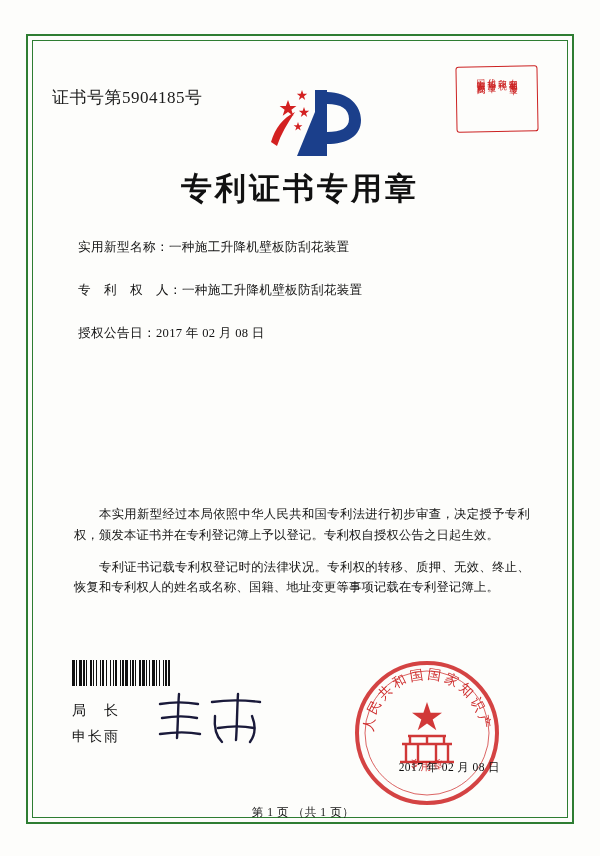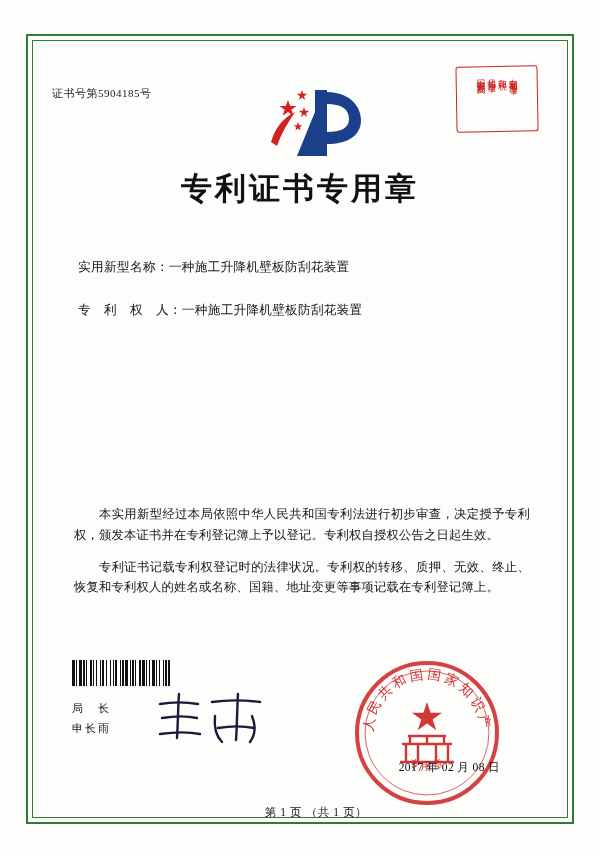--- a/index.html
+++ b/index.html
@@ -46,21 +46,21 @@
     position: absolute;
     left: 52px; top: 60px;
     width: 496px;
     height: 740px;
   }
 
   
   .cert-no {
     position: absolute;
     left: 0; top: 26px;
-    font-size: 11px;
+    font-size: 17px;
     letter-spacing: 0.5px;
     color: #1a1a1a;
     font-family: Liberation Serif, serif;
   }
 
   
   .logo {
     position: absolute;
     left: 205px; top: 22px;
     width: 120px;
@@ -106,21 +106,20 @@
     color: #111;
     font-family: "Liberation Serif", "DejaVu Serif", serif;
   }
 
   
   .fields {
     position: absolute;
     left: 26px;
     top: 178px;
     width: 450px;
-    margin-top: 20px;
   }
   .field {
     font-size: 12.6px;
     line-height: 1.5;
     margin-bottom: 24px;
     color: #141414;
     white-space: nowrap;
   }
   .field .label {
     letter-spacing: 0.4px;
@@ -161,21 +160,21 @@
     display: block;
     background: #111;
     height: 100%;
   }
 
   
   .sig-block {
     position: absolute;
     left: 20px;
     top: 638px;
-    font-size: 11px;
+    font-size: 14px;
     line-height: 1.85;
     letter-spacing: 2px;
     color: #141414;
   }
   .handwriting {
     position: absolute;
     left: 100px;
     top: 630px;
     width: 130px;
     height: 60px;
@@ -194,21 +193,21 @@
     right: 48px;
     top: 700px;
     font-size: 11.5px;
     color: #111;
     letter-spacing: 0.4px;
   }
 
   
   .footer {
     position: absolute;
-    left: 16px;
+    left: 3px;
     top: 745px;
     width: 496px;
     text-align: center;
     font-size: 11.5px;
     color: #141414;
     letter-spacing: 0.6px;
   }
 </style>
 </head>
 <body>
@@ -245,20 +244,23 @@
     </div>
 
     <div class="title">专利证书专用章</div>
 
     <div class="fields">
       <div class="field">
         <span class="label">实用新型名称：</span><span class="value">一种施工升降机壁板防刮花装置</span>
       </div>
       <div class="field">
         <span class="label">专　利　权　人：</span><span class="value">一种施工升降机壁板防刮花装置</span>
+      </div>
+      <div class="field">
+        <span class="label">授权公告日：</span><span class="value">2017 年 02 月 08 日</span>
       </div>
     </div>
 
     <div class="paragraphs">
       <p class="para">本实用新型经过本局依照中华人民共和国专利法进行初步审查，决定授予专利权，颁发本证书并在专利登记簿上予以登记。专利权自授权公告之日起生效。</p>
       <p class="para">专利证书记载专利权登记时的法律状况。专利权的转移、质押、无效、终止、恢复和专利权人的姓名或名称、国籍、地址变更等事项记载在专利登记簿上。</p>
     </div>
 
     <div class="barcode" id="barcode">
         <i style="width:3px;background:#111"></i>

